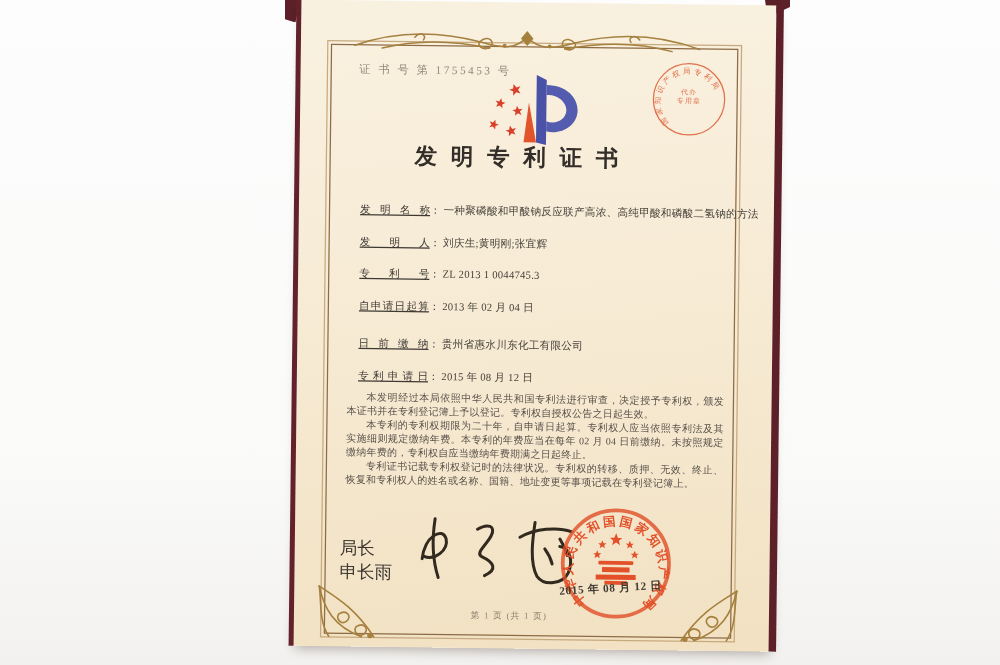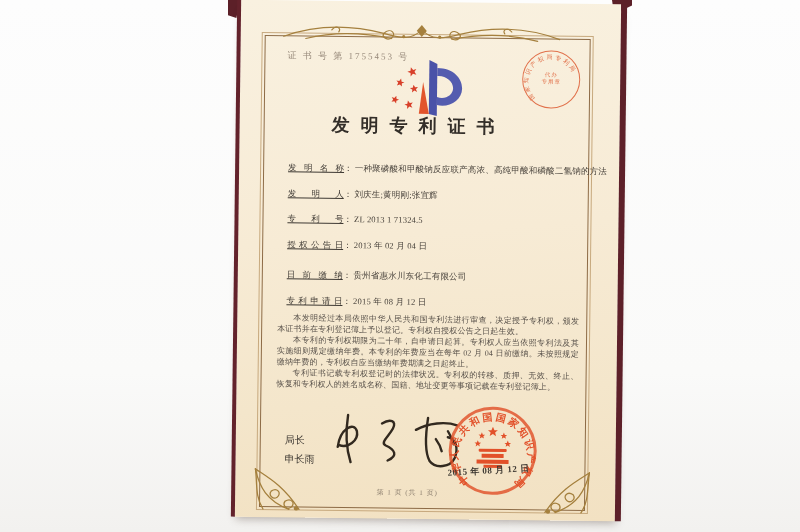--- a/index.html
+++ b/index.html
@@ -40,21 +40,21 @@
   .field{position:absolute;left:49px;right:34px;font-size:8.5px;color:#47413a;white-space:nowrap;}
   .field .flabel{display:inline-block;width:56px;text-align:justify;text-align-last:justify;color:#3e3933;vertical-align:top;text-decoration:underline;}
   .field .fcolon{color:#3e3933;}
   .field .fvalue{letter-spacing:.2px;}
   .f0{top:162px}.f1{top:188px}.f2{top:213px}.f3{top:239px}.f4{top:269px}.f5{top:295px}
   .body-text{
     position:absolute;left:40px;right:38px;top:312px;
     font-size:8px;line-height:11px;color:#58514a;text-align:justify;letter-spacing:.2px;
   }
   .body-text p{margin:0;text-indent:2em;}
-  .signer{position:absolute;left:49px;top:430px;font-size:10px;color:#3c3731;line-height:19px;}
+  .signer{position:absolute;left:36px;top:430px;font-size:14px;color:#3c3731;line-height:19px;}
   .signature{position:absolute;left:88px;top:408px;width:180px;height:62px;}
   .seal{position:absolute;left:213px;top:404px;width:88px;height:88px;}
   .seal-ring{position:absolute;inset:0;border-radius:50%;border:3px solid rgba(224,77,38,.8);}
   .seal svg{position:absolute;inset:0;}
   .seal-date{
     position:absolute;left:212px;top:461px;width:100px;font-size:9px;color:#3f3a33;
     letter-spacing:.5px;transform:rotate(-4deg);white-space:nowrap;font-weight:bold;
   }
   .page-footer{
     position:absolute;left:24px;right:60px;top:486px;text-align:center;
@@ -141,24 +141,24 @@
     <div class="field f0">
       <span class="flabel">发明名称</span><span class="fcolon">：</span>
       <span class="fvalue">一种聚磷酸和甲酸钠反应联产高浓、高纯甲酸和磷酸二氢钠的方法</span>
     </div>
     <div class="field f1">
       <span class="flabel">发明人</span><span class="fcolon">：</span>
       <span class="fvalue">刘庆生;黄明刚;张宜辉</span>
     </div>
     <div class="field f2">
       <span class="flabel">专利号</span><span class="fcolon">：</span>
-      <span class="fvalue">ZL 2013 1 71324.5</span>
+      <span class="fvalue">ZL 2013 1 0044745.3</span>
     </div>
     <div class="field f3">
-      <span class="flabel">授权公告日</span><span class="fcolon">：</span>
+      <span class="flabel">自申请日起算</span><span class="fcolon">：</span>
       <span class="fvalue">2013 年 02 月 04 日</span>
     </div>
     <div class="field f4">
       <span class="flabel">日前缴纳</span><span class="fcolon">：</span>
       <span class="fvalue">贵州省惠水川东化工有限公司</span>
     </div>
     <div class="field f5">
       <span class="flabel">专利申请日</span><span class="fcolon">：</span>
       <span class="fvalue">2015 年 08 月 12 日</span>
     </div>

